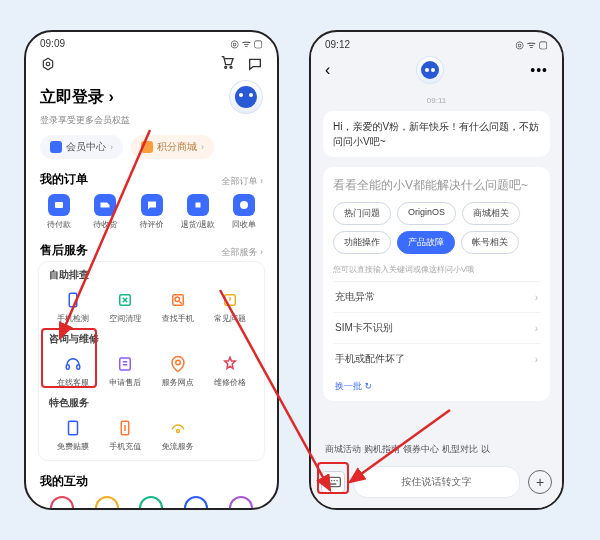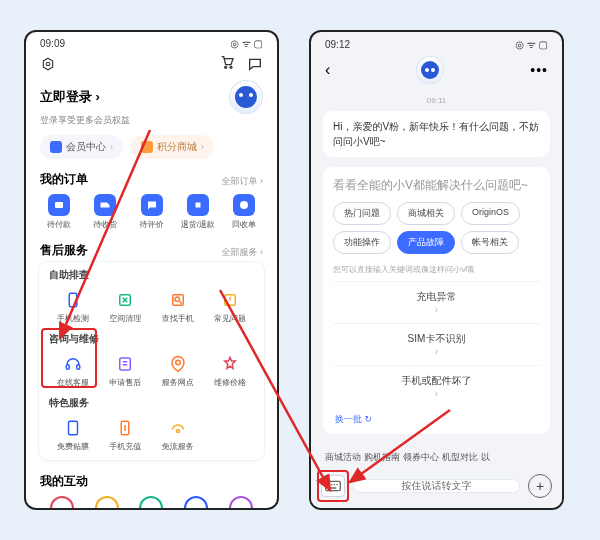--- a/index.html
+++ b/index.html
@@ -11,21 +11,21 @@
     display: flex;
     gap: 30px;
     padding: 30px 24px;
     position: relative;
   }
   .phone {
     width: 255px;
     height: 480px;
     background: #fff;
     border: 2px solid #222;
-    border-radius: 12px;
+    border-radius: 28px;
     overflow: hidden;
     position: relative;
     display: flex;
     flex-direction: column;
   }
   .status-bar {
     height: 20px;
     display: flex;
     justify-content: space-between;
     align-items: center;
@@ -39,21 +39,21 @@
     justify-content: space-between;
     align-items: center;
     padding: 4px 14px;
   }
   .gear { width: 16px; height: 16px; display: inline-flex; align-items:center; justify-content:center; }
   .gear svg { width: 14px; height: 14px; }
   .hdr-right { display: flex; gap: 12px; align-items: center; }
   .hdr-right svg { width: 16px; height: 16px; }
   .msg-icon { width:16px; height:16px; position:relative; display:inline-block;}
   .login-row { display:flex; justify-content:space-between; padding: 2px 14px 0 14px; align-items:center;}
-  .login-title { font-size: 13px; font-weight: 700; }
+  .login-title { font-size: 16px; font-weight: 700; }
   .login-title::after { content: " ›"; }
   .login-sub { font-size: 9px; color:#888; padding:0 14px 6px 14px;}
   .avatar-big {
     width: 34px; height: 34px; border-radius: 50%;
     background: linear-gradient(#fff,#e6eefc);
     display:flex; align-items:center; justify-content:center;
     box-shadow: inset 0 0 0 1px #dce4f2;
   }
   .robot { width:22px; height:22px; border-radius:50%; background:#2a59d6; position:relative;}
   .robot::before,.robot::after{content:"";position:absolute;width:4px;height:4px;background:#fff;border-radius:50%;top:7px;}
@@ -91,28 +91,28 @@
   .dots { font-size:14px; letter-spacing:1px;}
   .chat-body { flex:1; padding: 6px 12px; overflow:hidden;}
   .time-lbl { text-align:center; font-size:8px; color:#aaa; margin:2px 0 6px 0;}
   .bubble { background:#fff; border-radius:10px; padding:8px 10px; font-size:10px; color:#333; line-height:1.5; margin-bottom:10px;}
   .bubble2 { background:#fff; border-radius:10px; padding:10px 10px 8px 10px;}
   .bubble2 .lead { font-size:12px; color:#999; margin-bottom:8px;}
   .chip-row { display:flex; flex-wrap:wrap; gap:6px;}
   .chip { font-size:9px; padding:4px 10px; border:1px solid #d0d6e2; border-radius:12px; color:#444;}
   .chip.active { background:#3b6bff; color:#fff; border-color:#3b6bff;}
   .bubble2 .lead2 { font-size:8px; color:#aaa; margin:10px 0 6px 0;}
-  .lrow { display:flex; justify-content:space-between; align-items:center; font-size:10px; padding:8px 2px; border-top:1px solid #f0f2f6; color:#444;flex-direction:column;}
+  .lrow { display:flex; justify-content:space-between; align-items:center; font-size:10px; padding:8px 2px; border-top:1px solid #f0f2f6; color:#444;}
   .lrow:first-of-type{border-top:none;}
   .lrow .chv{color:#bbb;}
   .refresh { color:#3b6bff; font-size:9px; padding:6px 2px 0 2px;}
   .quick-row { display:flex; gap:3px; padding:8px 6px 4px 14px; font-size:9px; color:#555; background:#f2f4f8; overflow:hidden; white-space:nowrap;}
   .input-row { display:flex; align-items:center; gap:8px; padding:6px 10px 10px 10px; background:#f2f4f8;}
   .kb-btn { width:24px;height:22px;border:1px solid #cfd5e0;border-radius:4px;display:flex;align-items:center;justify-content:center;background:#fff;}
-  .talk-btn { flex:1; height:14px; background:#fff; border:1px solid #e4e8f0; border-radius:14px; display:flex;align-items:center;justify-content:center;font-size:10px;color:#666;}
+  .talk-btn { flex:1; height:32px; background:#fff; border:1px solid #e4e8f0; border-radius:14px; display:flex;align-items:center;justify-content:center;font-size:10px;color:#666;}
   .plus-btn { width:24px;height:24px;border:1.5px solid #666;border-radius:50%;display:flex;align-items:center;justify-content:center;font-size:14px;line-height:1;color:#444;}
 
   
   .arrow { position:absolute; pointer-events:none; }
   .arrow svg { overflow:visible;}
 </style>
 </head>
 <body>
 
 <div class="phone">
@@ -351,22 +351,22 @@
       </div>
     <span class="dots">•••</span>
   </div>
   <div class="chat-body">
     <div class="time-lbl">09:11</div>
     <div class="bubble">Hi，亲爱的V粉，新年快乐！有什么问题，不妨问问小V吧~</div>
     <div class="bubble2">
       <div class="lead">看看全能的小V都能解决什么问题吧~</div>
       <div class="chip-row">
         <div class="chip">热门问题</div>
+        <div class="chip">OriginOS</div>
         <div class="chip">商城相关</div>
-        <div class="chip">OriginOS</div>
         <div class="chip">功能操作</div>
         <div class="chip active">产品故障</div>
         <div class="chip">帐号相关</div>
       </div>
       <div class="lead2">您可以直接输入关键词或像这样问小V哦</div>
       <div class="lrow">
           <span>充电异常</span>
           <span class="chv">›</span>
         </div>
       <div class="lrow">

